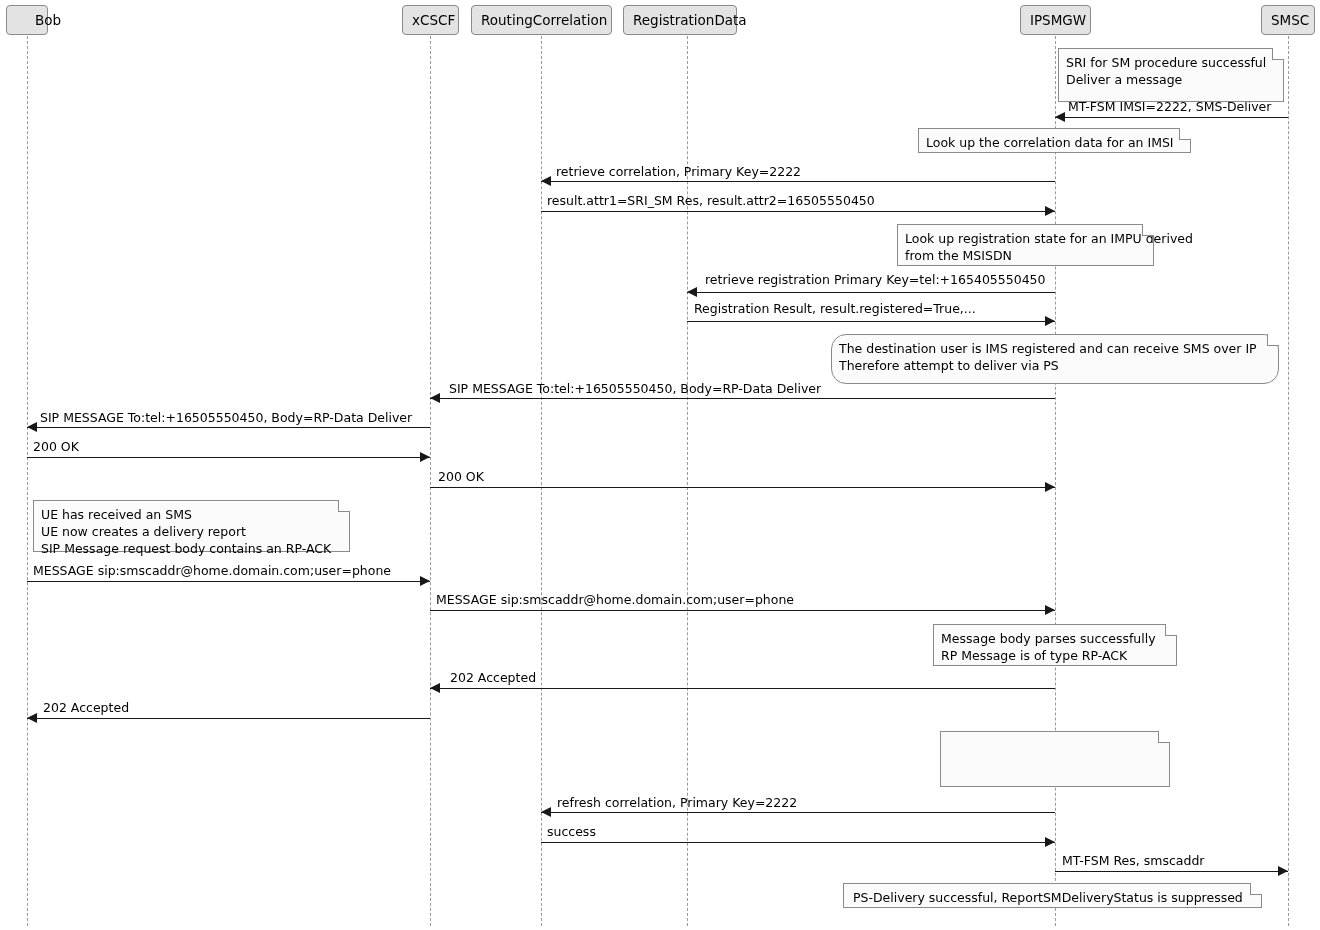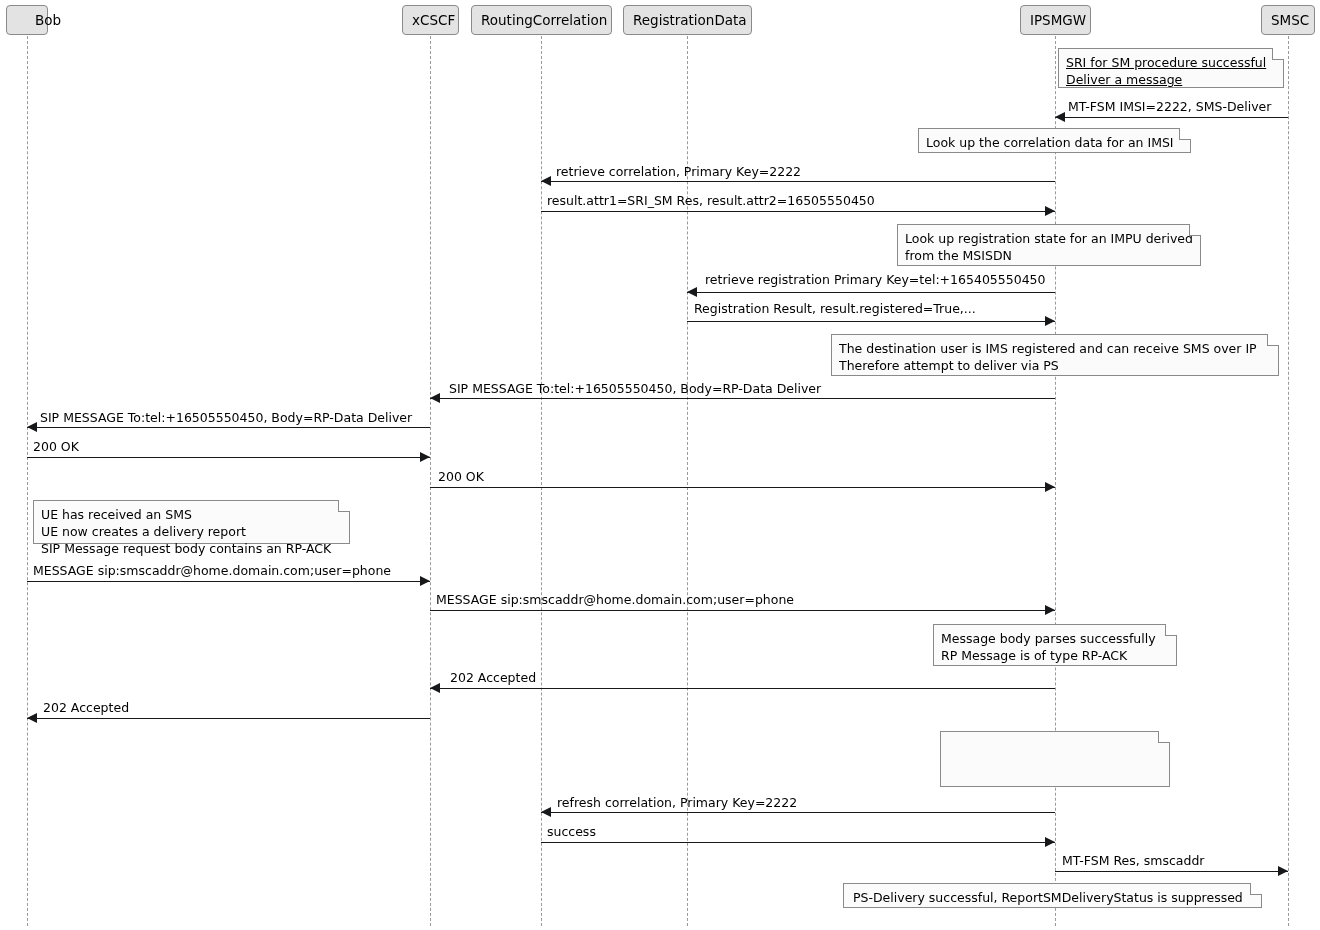--- a/index.html
+++ b/index.html
@@ -81,21 +81,21 @@
 <div id="canvas">
     <div class="lifeline" style="left: 27px; height: 890px;"></div>
     <div class="lifeline" style="left: 430px; height: 890px;"></div>
     <div class="lifeline" style="left: 541px; height: 890px;"></div>
     <div class="lifeline" style="left: 687px; height: 890px;"></div>
     <div class="lifeline" style="left: 1055px; height: 890px;"></div>
     <div class="lifeline" style="left: 1288px; height: 890px;"></div>
     <div class="participant" style="left: 6px; top: 5px; width: 42px; padding-left: 28px;">Bob</div>
     <div class="participant" style="left: 402px; top: 5px; width: 57px;">xCSCF</div>
     <div class="participant" style="left: 471px; top: 5px; width: 141px;">RoutingCorrelation</div>
-    <div class="participant" style="left: 623px; top: 5px; width: 129px;">RegistrationData</div>
+    <div class="participant" style="left: 623px; top: 5px; width: 114px;">RegistrationData</div>
     <div class="participant" style="left: 1020px; top: 5px; width: 71px;">IPSMGW</div>
     <div class="participant" style="left: 1261px; top: 5px; width: 54px;">SMSC</div>
     <div class="msg" style="left: 1055px; top: 117px; width: 233px;"></div>
     <div class="arrowhead left" style="top: 112px; left: 1055px;"></div>
     <div class="msglabel" style="left: 1068px; top: 100px;">MT-FSM IMSI=2222, SMS-Deliver</div>
     <div class="msg" style="left: 541px; top: 181px; width: 514px;"></div>
     <div class="arrowhead left" style="top: 176px; left: 541px;"></div>
     <div class="msglabel" style="left: 556px; top: 165px;">retrieve correlation, Primary Key=2222</div>
     <div class="msg" style="left: 541px; top: 211px; width: 514px;"></div>
     <div class="arrowhead right" style="top: 206px; left: 1045px;"></div>
@@ -132,27 +132,27 @@
     <div class="msglabel" style="left: 43px; top: 701px;">202 Accepted</div>
     <div class="msg" style="left: 541px; top: 812px; width: 514px;"></div>
     <div class="arrowhead left" style="top: 807px; left: 541px;"></div>
     <div class="msglabel" style="left: 557px; top: 796px;">refresh correlation, Primary Key=2222</div>
     <div class="msg" style="left: 541px; top: 842px; width: 514px;"></div>
     <div class="arrowhead right" style="top: 837px; left: 1045px;"></div>
     <div class="msglabel" style="left: 547px; top: 825px;">success</div>
     <div class="msg" style="left: 1055px; top: 871px; width: 233px;"></div>
     <div class="arrowhead right" style="top: 866px; left: 1278px;"></div>
     <div class="msglabel" style="left: 1062px; top: 854px;">MT-FSM Res, smscaddr</div>
-    <div class="note" style="left: 1058px; top: 48px; width: 226px; height: 40px; text-decoration: underline;"><span>SRI for SM procedure successful
+    <div class="note" style="left: 1058px; top: 48px; width: 226px; height: 54px;"><span>SRI for SM procedure successful
 Deliver a message</span><span class="fold"></span><span class="foldtri"></span></div>
     <div class="note" style="left: 918px; top: 128px; width: 273px; height: 25px;"><span>Look up the correlation data for an IMSI</span><span class="fold"></span><span class="foldtri"></span></div>
-    <div class="note" style="left: 897px; top: 224px; width: 304px; height: 42px;"><span>Look up registration state for an IMPU derived
+    <div class="note" style="left: 897px; top: 224px; width: 257px; height: 42px;"><span>Look up registration state for an IMPU derived
 from the MSISDN</span><span class="fold"></span><span class="foldtri"></span></div>
-    <div class="note" style="left: 831px; top: 334px; width: 448px; height: 42px;"><span>The destination user is IMS registered and can receive SMS over IP
+    <div class="note" style="left: 831px; top: 334px; width: 448px; height: 50px; border-radius: 15px;"><span>The destination user is IMS registered and can receive SMS over IP
 Therefore attempt to deliver via PS</span><span class="fold"></span><span class="foldtri"></span></div>
-    <div class="note" style="left: 33px; top: 500px; width: 317px; height: 44px;"><span>UE has received an SMS
+    <div class="note" style="left: 33px; top: 500px; width: 317px; height: 52px;"><span>UE has received an SMS
 UE now creates a delivery report
 SIP Message request body contains an RP-ACK</span><span class="fold"></span><span class="foldtri"></span></div>
     <div class="note" style="left: 933px; top: 624px; width: 244px; height: 42px;"><span>Message body parses successfully
 RP Message is of type RP-ACK</span><span class="fold"></span><span class="foldtri"></span></div>
     <div class="note" style="left: 940px; top: 731px; width: 230px; height: 56px;"><span class="fold"></span><span class="foldtri"></span></div>
     <div class="note" style="left: 843px; top: 883px; width: 419px; height: 25px; padding-left: 9px;"><span>PS-Delivery successful, ReportSMDeliveryStatus is suppressed</span><span class="fold"></span><span class="foldtri"></span></div>
   </div>
 
 </body></html>

